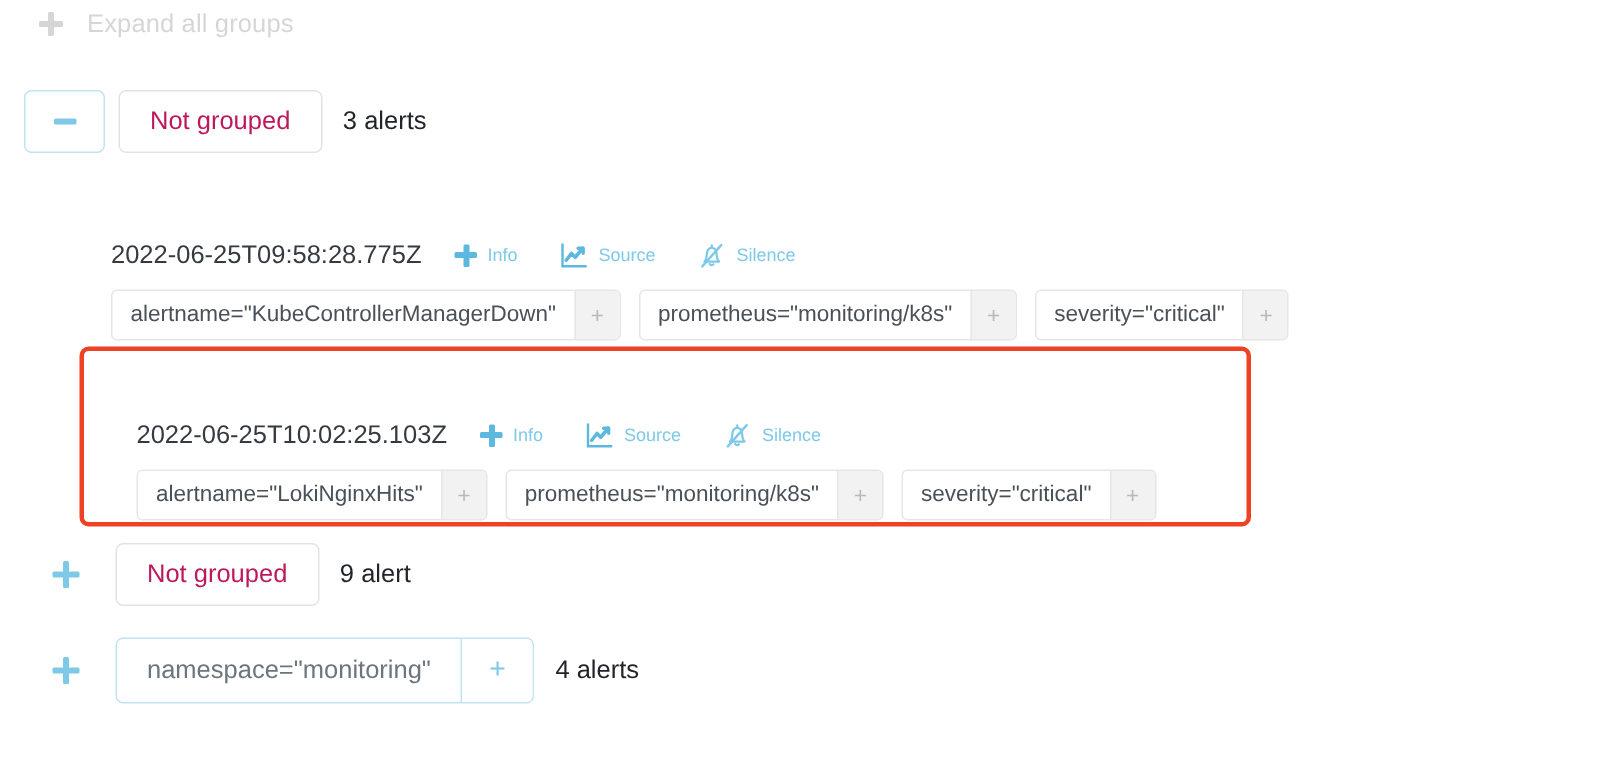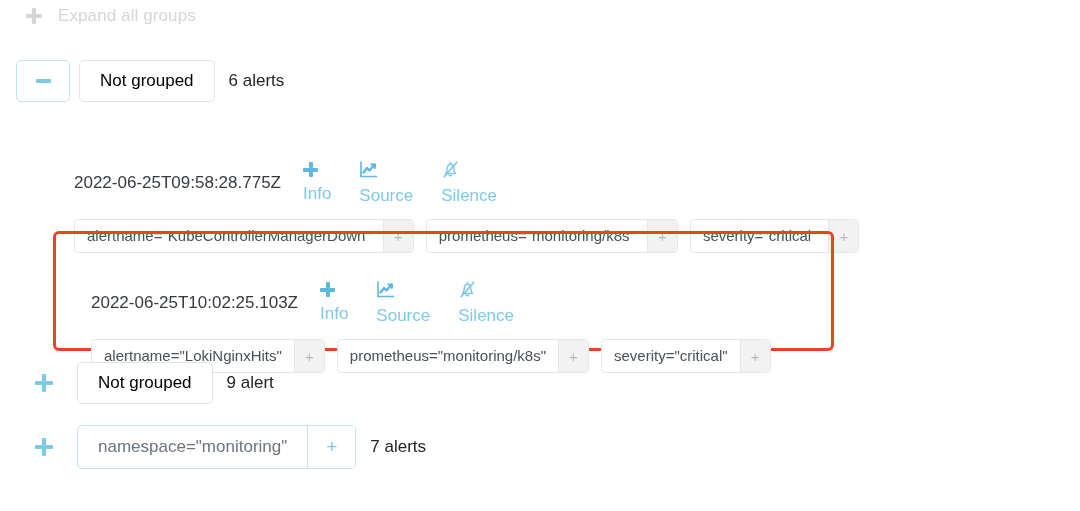--- a/index.html
+++ b/index.html
@@ -110,21 +110,21 @@
   .toggle-plus::after {
     top: 0; bottom: 0; left: 7px; width: 4px;
   }
 
   .group-name-btn {
     border: 1px solid #e3e3e3;
     border-radius: 5px;
     background: #ffffff;
     font-family: "Liberation Sans", sans-serif;
     font-size: 17px;
-    color: #000000;
+    color: #be185d;
     padding: 10px 20px;
     cursor: pointer;
     line-height: 1.15;
     white-space: nowrap;
   }
 
   .alert-count {
     font-size: 17px;
     color: #212529;
     margin-left: 14px;
@@ -179,28 +179,27 @@
     margin-top: 28px;
   }
   .alert-time {
     font-size: 17px;
     color: #343a40;
     margin-right: 22px;
   }
 
   .action-link {
     display: inline-flex;
-    align-items: flex-start;
+    align-items: center;
     gap: 7px;
-    font-size: 17px;
+    font-size: 12px;
     color: #7fc9e8;
     text-decoration: none;
     cursor: pointer;
     margin-right: 28px;
-    flex-direction: column;
   }
   .action-link:last-child { margin-right: 0; }
 
   .icon-plus {
     display: inline-block;
     width: 15px;
     height: 15px;
     position: relative;
     flex: none;
   }
@@ -261,21 +260,21 @@
   <div class="expand-all">
     <span class="plus-glyph"></span>
     <span class="expand-label">Expand all groups</span>
   </div>
 
   <div class="group-row" style="left:16px; top:60px;">
     <button class="toggle-btn-minus">
       <span class="minus-glyph"></span>
     </button>
     <button class="group-name-btn">Not grouped</button>
-    <span class="alert-count">6 alerts</span>
+    <span class="alert-count">3 alerts</span>
   </div>
 
   <div class="alert-row" style="left:74px; top:132px;">
     <div class="alert-head">
       <span class="alert-time">2022-06-25T09:58:28.775Z</span>
 
       <a class="action-link">
         <span class="icon-plus"></span>
         <span>Info</span>
       </a>
@@ -368,16 +367,16 @@
     <button class="group-name-btn">Not grouped</button>
     <span class="alert-count">9 alert</span>
   </div>
 
   <div class="group-row" style="left:26px; top:425px;">
     <span class="toggle-plus"></span>
     <span class="group-chip">
       <span class="chip-text">namespace="monitoring"</span>
       <button class="chip-plus">+</button>
     </span>
-    <span class="alert-count">7 alerts</span>
+    <span class="alert-count">4 alerts</span>
   </div>
 
 </div>
 
 </body></html>

